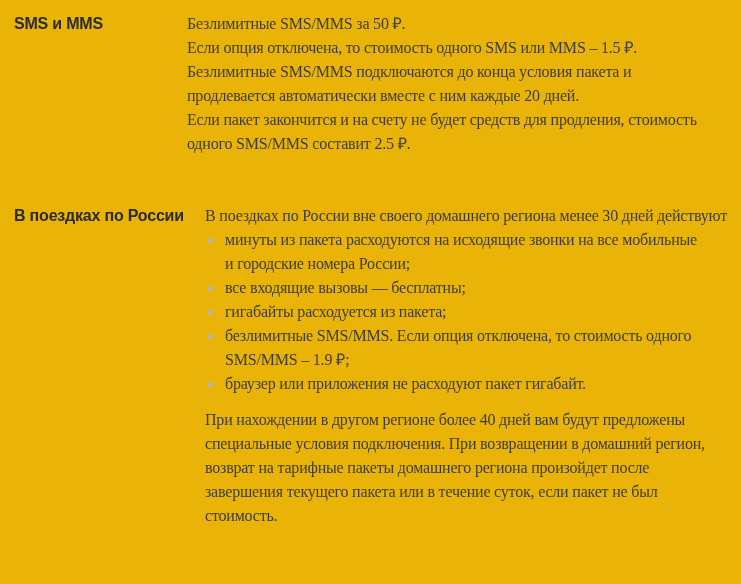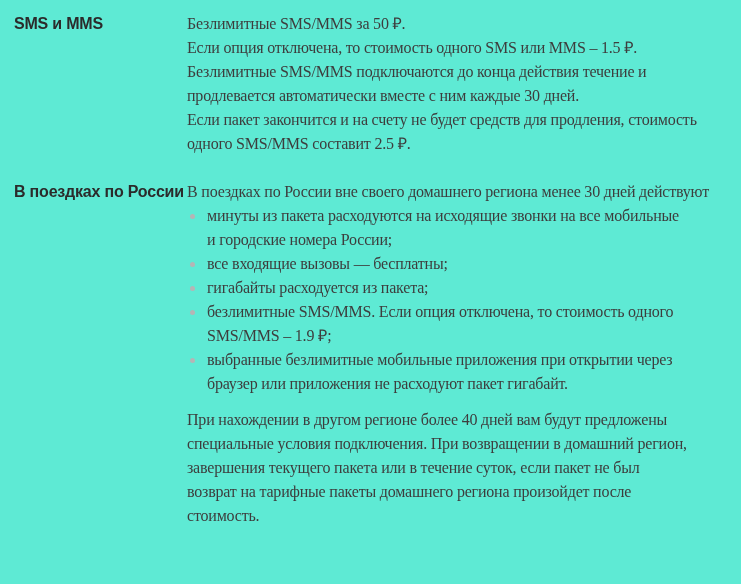--- a/index.html
+++ b/index.html
@@ -7,33 +7,34 @@
     padding: 0;
     background: #ffffff;
   }
   .page {
     position: relative;
     width: 741px;
     height: 584px;
     box-sizing: border-box;
     padding: 12px 6px 0 14px;
     overflow: hidden;
-    background: #5eead4;
+    background: #eab308;
     font-family: "Liberation Sans", "DejaVu Sans", sans-serif;
     font-size: 16px;
     line-height: 24px;
     color: #3d3d3d;
     letter-spacing: -0.2px;
   }
   .row {
     display: flex;
     align-items: flex-start;
   }
   .row + .row {
-    margin-top: 24px;
+    margin-top: 48px;
+    gap: 18px;
   }
   .label {
     flex: 0 0 173px;
     width: 173px;
     font-weight: bold;
     font-size: 16px;
     color: #2b2b2b;
     line-height: 24px;
     white-space: nowrap;
   }
@@ -84,22 +85,22 @@
 <div class="page">
   <div id="sections-root">
       <section class="row">
     <div class="label">SMS и MMS</div>
     <div class="content">
           <div class="para">
             <div class="line">Безлимитные SMS/MMS за 50 ₽.</div>
             <div class="line">Если опция отключена, то стоимость одного SMS или MMS – 1.5 ₽.</div>
           </div>
           <div class="para">
-            <div class="line">Безлимитные SMS/MMS подключаются до конца действия течение и</div>
-            <div class="line">продлевается автоматически вместе с ним каждые 30 дней.</div>
+            <div class="line">Безлимитные SMS/MMS подключаются до конца условия пакета и</div>
+            <div class="line">продлевается автоматически вместе с ним каждые 20 дней.</div>
             <div class="line">Если пакет закончится и на счету не будет средств для продления, стоимость</div>
             <div class="line">одного SMS/MMS составит 2.5 ₽.</div>
           </div>
         </div>
   </section>
       <section class="row">
     <div class="label">В поездках по России</div>
     <div class="content">
           <div class="para">
             <div class="line">В поездках по России вне своего домашнего региона менее 30 дней действуют</div>
@@ -127,28 +128,27 @@
             <li class="bullet-item">
     <span class="dot"></span>
     <div class="bullet-lines">
                 <div class="line">безлимитные SMS/MMS. Если опция отключена, то стоимость одного</div>
                 <div class="line">SMS/MMS – 1.9 ₽;</div>
               </div>
   </li>
             <li class="bullet-item">
     <span class="dot"></span>
     <div class="bullet-lines">
-                <div class="line">выбранные безлимитные мобильные приложения при открытии через</div>
                 <div class="line">браузер или приложения не расходуют пакет гигабайт.</div>
               </div>
   </li>
           </ul>
           <div class="para">
             <div class="line">При нахождении в другом регионе более 40 дней вам будут предложены</div>
             <div class="line">специальные условия подключения. При возвращении в домашний регион,</div>
+            <div class="line">возврат на тарифные пакеты домашнего региона произойдет после</div>
             <div class="line">завершения текущего пакета или в течение суток, если пакет не был</div>
-            <div class="line">возврат на тарифные пакеты домашнего региона произойдет после</div>
             <div class="line">стоимость.</div>
           </div>
         </div>
   </section>
     </div>
 </div>
 
 </body></html>

